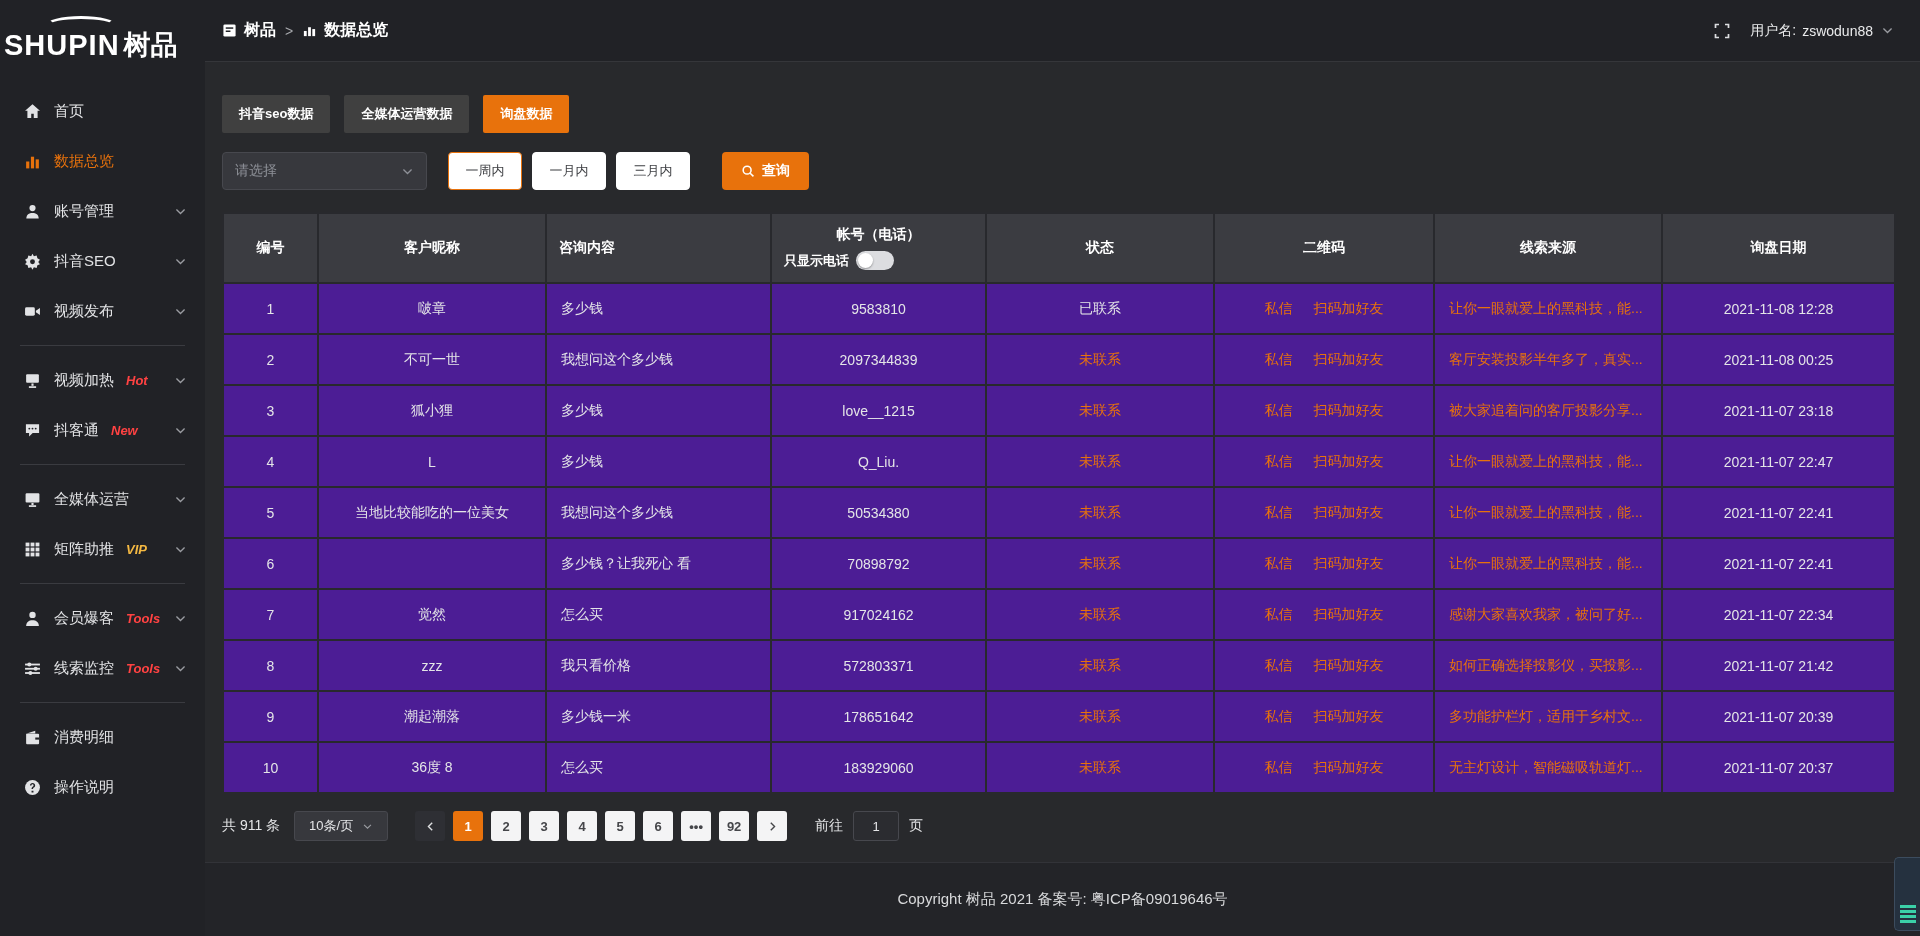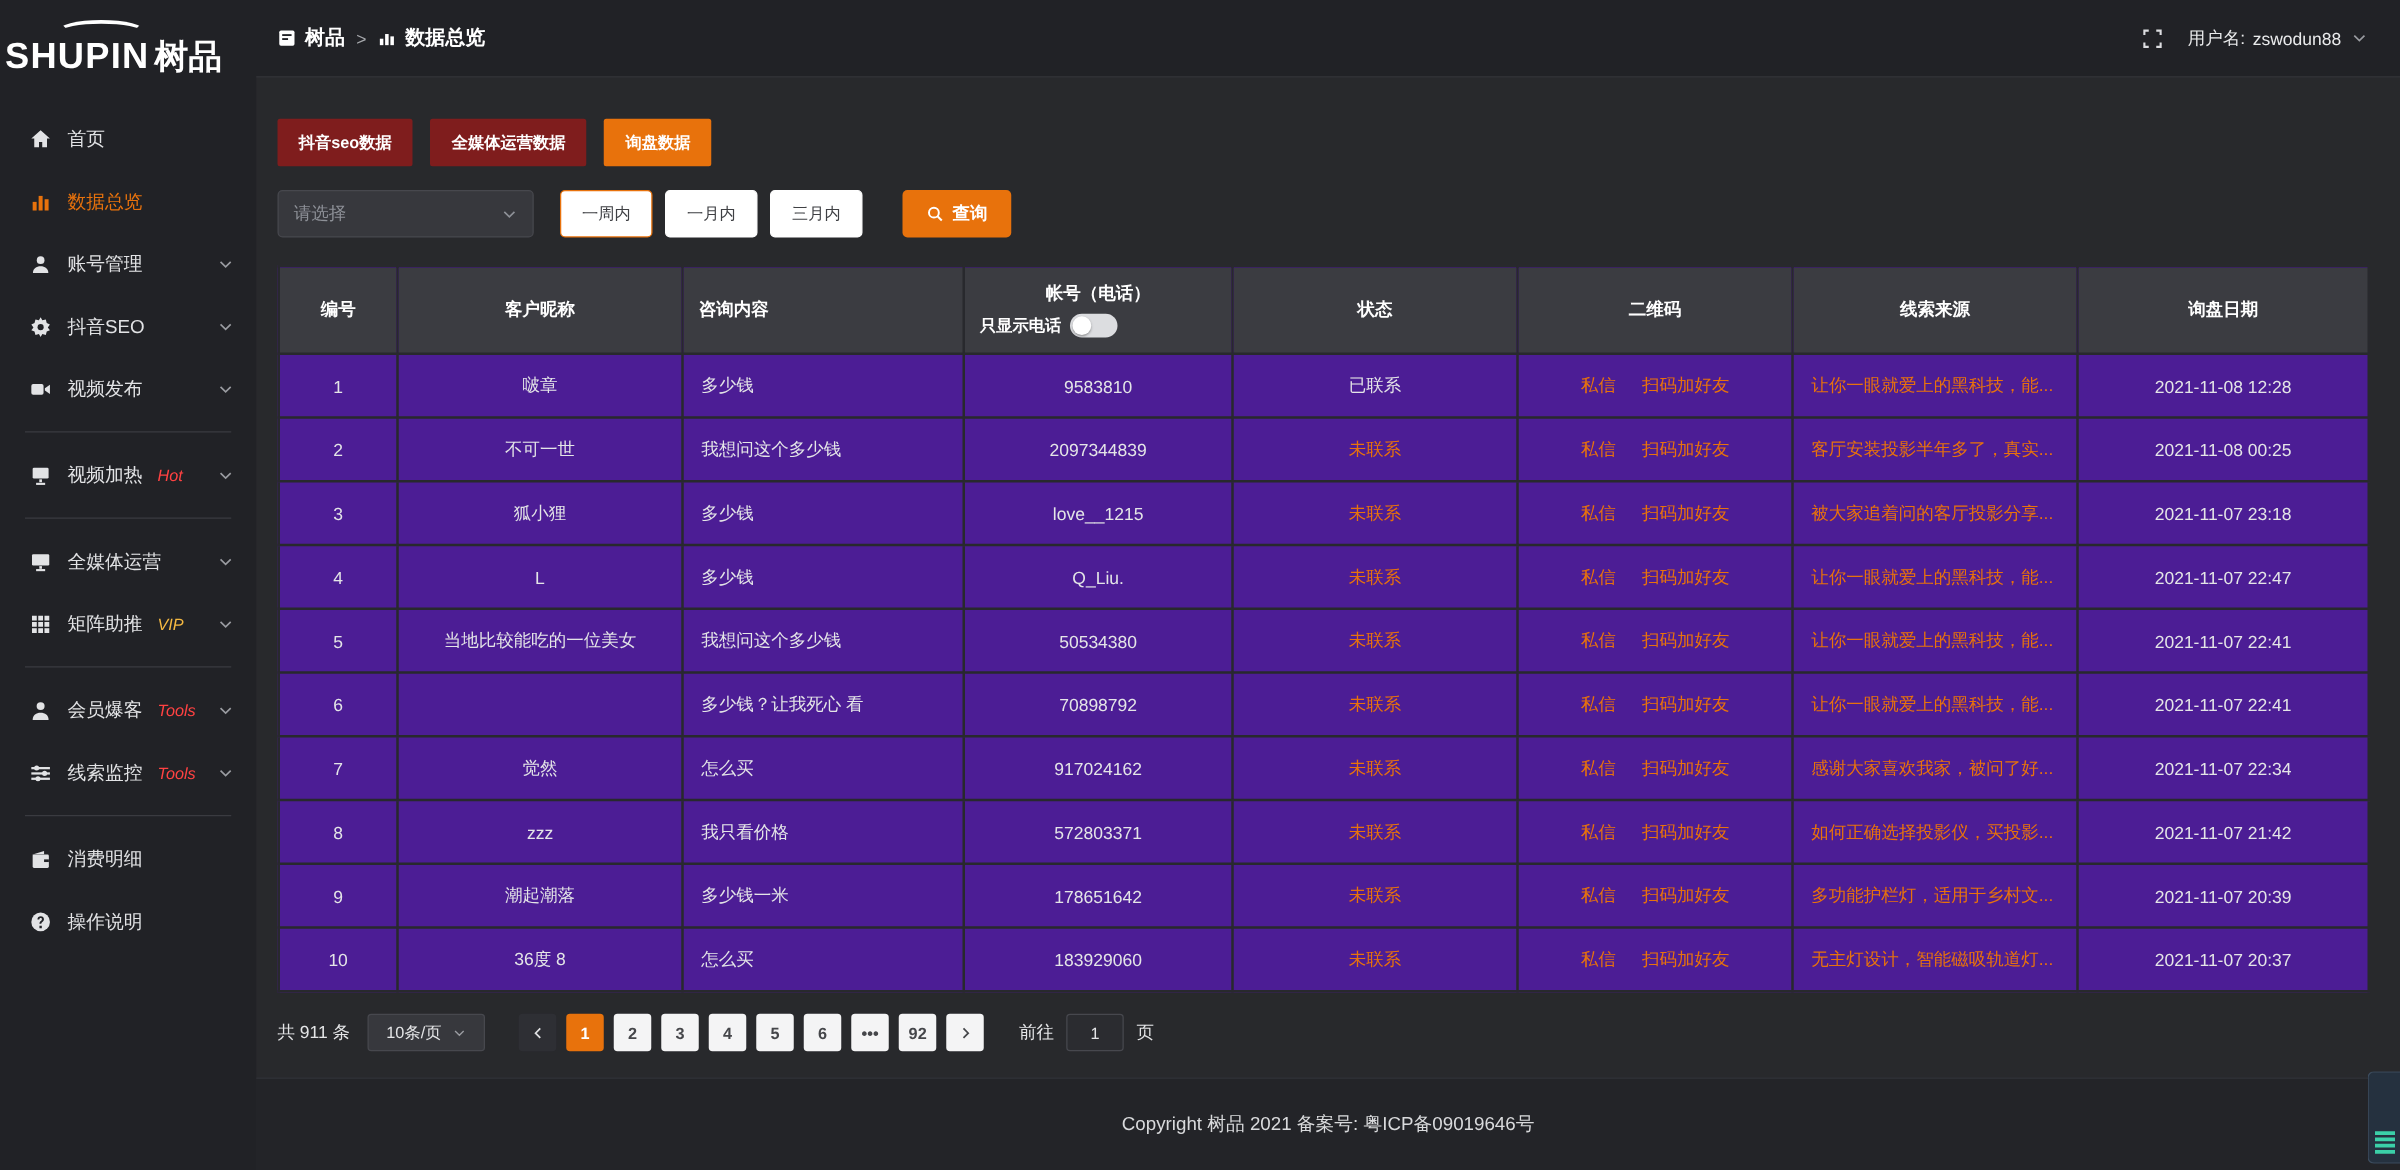--- a/index.html
+++ b/index.html
@@ -16,21 +16,21 @@
   .logo-arc { position:absolute; top:0px; left:46px; width:70px; height:18px;
               border:3px solid transparent; border-top:3px solid #ffffff; border-radius:50%; }
   .logo-en { font-size:29px; font-weight:800; color:#fff; letter-spacing:1px; font-style:normal; }
   .logo-cn { font-size:27px; font-weight:800; color:#fff; margin-left:4px; }
   .menu { margin-top:12px; }
   .menu-item { height:50px; display:flex; align-items:center; padding:0 18px 0 24px;
                color:#e2e3e5; font-size:15px; cursor:pointer; }
   .menu-item.active { color:#e8720c; }
   .mi-icon { width:17px; height:17px; margin-right:13px; display:inline-flex; flex-shrink:0; }
   .mi-icon svg { width:100%; height:100%; }
-  .mi-badge { margin-left:12px; font-style:italic; font-weight:normal; font-size:13px; }
+  .mi-badge { margin-left:12px; font-style:italic; font-weight:bold; font-size:13px; }
   .mi-chevron { margin-left:auto; width:13px; height:13px; color:#9a9ca1; display:inline-flex; }
   .mi-chevron svg { width:100%; height:100%; }
   .menu-divider { height:1px; background:#3a3b40; margin:9px 20px; }
 
   
   .main { flex:1; display:flex; flex-direction:column; min-width:0; }
   .topbar { height:62px; background:#212226; display:flex; align-items:center;
             padding:0 26px 0 17px; border-bottom:1px solid #35363a; flex-shrink:0; }
   .breadcrumb { display:flex; align-items:center; gap:9px; font-size:16px; font-weight:bold; color:#fff; }
   .crumb { display:flex; align-items:center; gap:7px; cursor:pointer; }
@@ -40,21 +40,21 @@
   .topbar-right { margin-left:auto; display:flex; align-items:center; gap:20px; font-size:14px; color:#eaebec; }
   .fs-icon { width:16px; height:16px; display:inline-flex; color:#dcdde0; cursor:pointer; }
   .fs-icon svg { width:100%; height:100%; }
   .user { display:flex; align-items:center; gap:6px; cursor:pointer; }
   .user .mi-chevron { margin-left:2px; }
 
   .content { flex:1; padding-left:17px; }
 
   
   .tabs { margin-top:33px; display:flex; gap:14px; }
-  .tab { height:38px; padding:0 17px; display:flex; align-items:center; background:#7f1d1d;
+  .tab { height:38px; padding:0 17px; display:flex; align-items:center; background:#404040;
          color:#fff; font-size:13px; font-weight:bold; border-radius:2px; cursor:pointer; }
   .tab.active { background:#e8720c; }
 
   
   .filters { margin-top:19px; display:flex; align-items:center; }
   .select { width:205px; height:38px; background:#37383d; border:1px solid #47484e; border-radius:4px;
             display:flex; align-items:center; padding:0 12px; color:#8d9097; font-size:14px; cursor:pointer; }
   .select .mi-chevron { color:#8d9097; }
   .range-group { display:flex; gap:10px; margin-left:21px; }
   .range-btn { min-width:74px; height:38px; padding:0 12px; background:#fff; color:#3f4044;
@@ -190,20 +190,37 @@
         <div class="menu-item">
           <span class="mi-icon">
             <svg viewBox="0 0 16 16" fill="currentColor">
               <rect x="2" y="2" width="12" height="8.2" rx="1"></rect>
               <rect x="7" y="10.8" width="2" height="2.2"></rect>
               <rect x="4.6" y="13.4" width="6.8" height="1.6"></rect>
             </svg>
           </span>
           <span class="mi-label">视频加热</span>
           <span class="mi-badge" style="color: rgb(255, 66, 66);">Hot</span>
+          <span class="mi-chevron">
+            <svg viewBox="0 0 16 16" fill="none" stroke="currentColor" stroke-width="1.6">
+              <path d="M3 5.5l5 5 5-5"></path>
+            </svg>
+          </span>
+        </div>
+        <div class="menu-item">
+          <span class="mi-icon">
+            <svg viewBox="0 0 16 16" fill="currentColor">
+              <path d="M1.8 2h12.4v8.4H8.2l-3.4 3.2v-3.2H1.8z"></path>
+              <circle cx="5" cy="6.2" r=".9" fill="#212226"></circle>
+              <circle cx="8" cy="6.2" r=".9" fill="#212226"></circle>
+              <circle cx="11" cy="6.2" r=".9" fill="#212226"></circle>
+            </svg>
+          </span>
+          <span class="mi-label">抖客通</span>
+          <span class="mi-badge" style="color: rgb(255, 66, 66);">New</span>
           <span class="mi-chevron">
             <svg viewBox="0 0 16 16" fill="none" stroke="currentColor" stroke-width="1.6">
               <path d="M3 5.5l5 5 5-5"></path>
             </svg>
           </span>
         </div>
         <div class="menu-divider"></div>
         <div class="menu-item">
           <span class="mi-icon">
             <svg viewBox="0 0 16 16" fill="currentColor">

